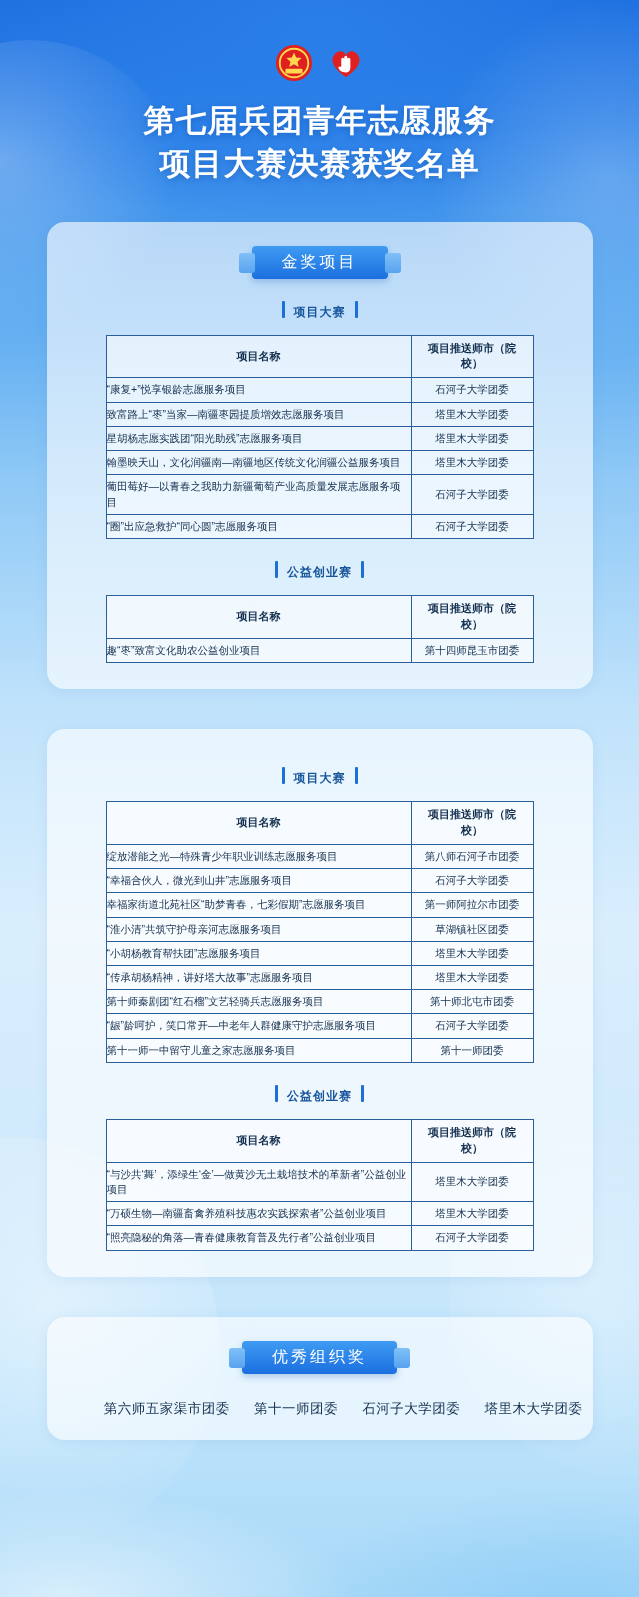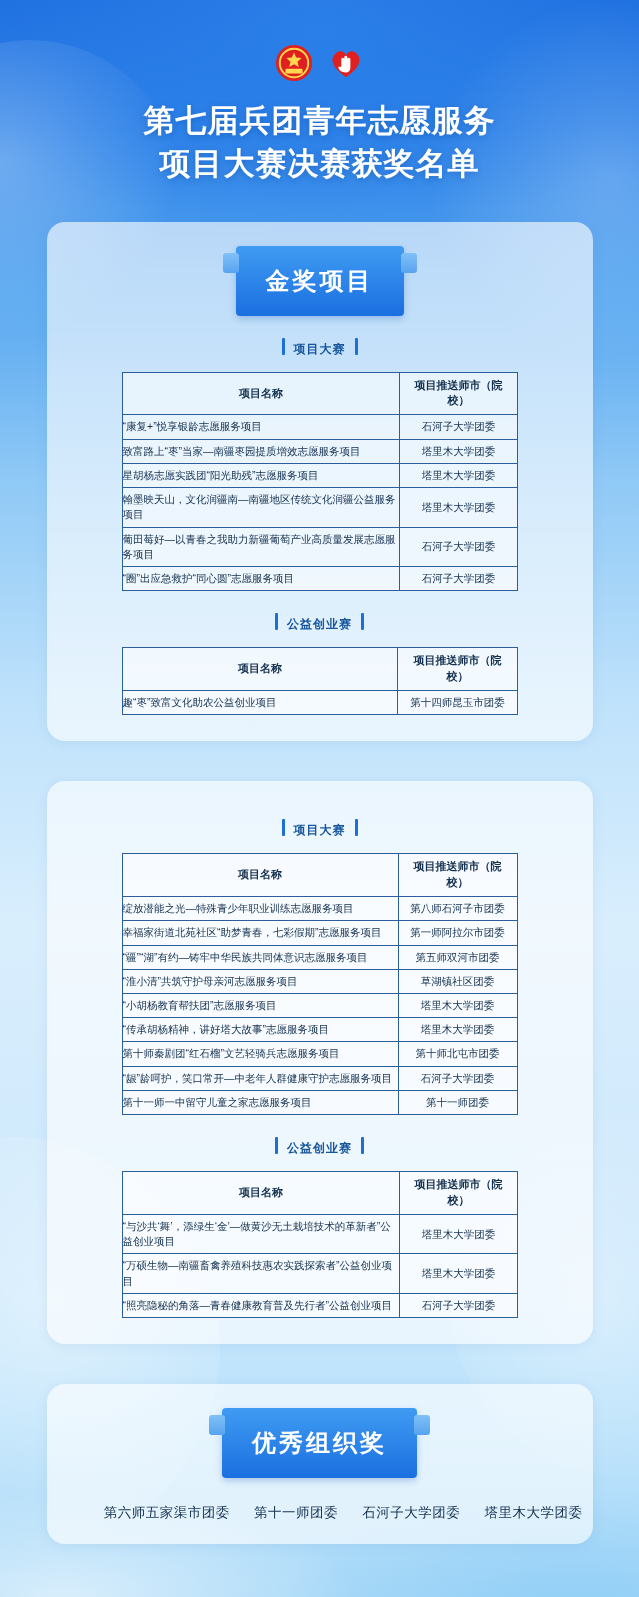--- a/index.html
+++ b/index.html
@@ -69,24 +69,24 @@
     box-shadow: 0 2px 12px rgba(60,120,190,.10);
   }
   #card-gold { margin-top: 36px; }
   #card-silver { margin-top: 40px; }
   #card-org { margin-top: 40px; padding-bottom: 22px; }
 
   .ribbon-wrap { display: flex; justify-content: center; margin-top: 8px; }
   .ribbon {
     position: relative;
     color: #fff;
-    font-weight: bold;
-    font-size: 24px;
+    font-weight: normal;
+    font-size: 16px;
     letter-spacing: 3px;
-    padding: 19px 30px;
+    padding: 6px 30px;
     background: linear-gradient(180deg, #3f9bf2 0%, #1b6fe0 100%);
     border-radius: 4px;
     box-shadow: 0 3px 7px rgba(25,90,180,.28);
   }
   .ribbon::before, .ribbon::after {
     content: ""; position: absolute; top: 7px; width: 16px; height: 20px;
     background: linear-gradient(180deg, #7fc0f7, #59a3ef);
     border-radius: 3px;
   }
   .ribbon::before { left: -13px; }
@@ -105,21 +105,21 @@
     width: 3px; height: 17px;
     background: #1c6fd6;
     vertical-align: -2px;
     margin: 0 9px;
     border-radius: 1px;
   }
 
   table.tbl {
     border-collapse: collapse;
     margin: 0 auto;
-    width: 396px;
+    width: 428px;
     background: rgba(255,255,255,.55);
     font-size: 10.5px;
     color: #14304f;
   }
   table.tbl th, table.tbl td {
     border: 1px solid #2b5f9b;
     padding: 4px 0;
     line-height: 1.45;
   }
   table.tbl th {
@@ -258,26 +258,26 @@
           <th>项目名称</th>
           <th>项目推送师市（院校）</th>
         </tr>
       </thead>
       <tbody>
         <tr>
             <td class="name">绽放潜能之光—特殊青少年职业训练志愿服务项目</td>
             <td class="org">第八师石河子市团委</td>
           </tr>
         <tr>
+            <td class="name">“幸福合伙人，微光到山井”志愿服务项目</td>
+            <td class="org">石河子大学团委</td>
+          </tr>
+        <tr>
             <td class="name">幸福家街道北苑社区“助梦青春，七彩假期”志愿服务项目</td>
             <td class="org">第一师阿拉尔市团委</td>
-          </tr>
-        <tr>
-            <td class="name">“疆”“湖”有约—铸牢中华民族共同体意识志愿服务项目</td>
-            <td class="org">第五师双河市团委</td>
           </tr>
         <tr>
             <td class="name">“淮小清”共筑守护母亲河志愿服务项目</td>
             <td class="org">草湖镇社区团委</td>
           </tr>
         <tr>
             <td class="name">“小胡杨教育帮扶团”志愿服务项目</td>
             <td class="org">塔里木大学团委</td>
           </tr>
         <tr>

